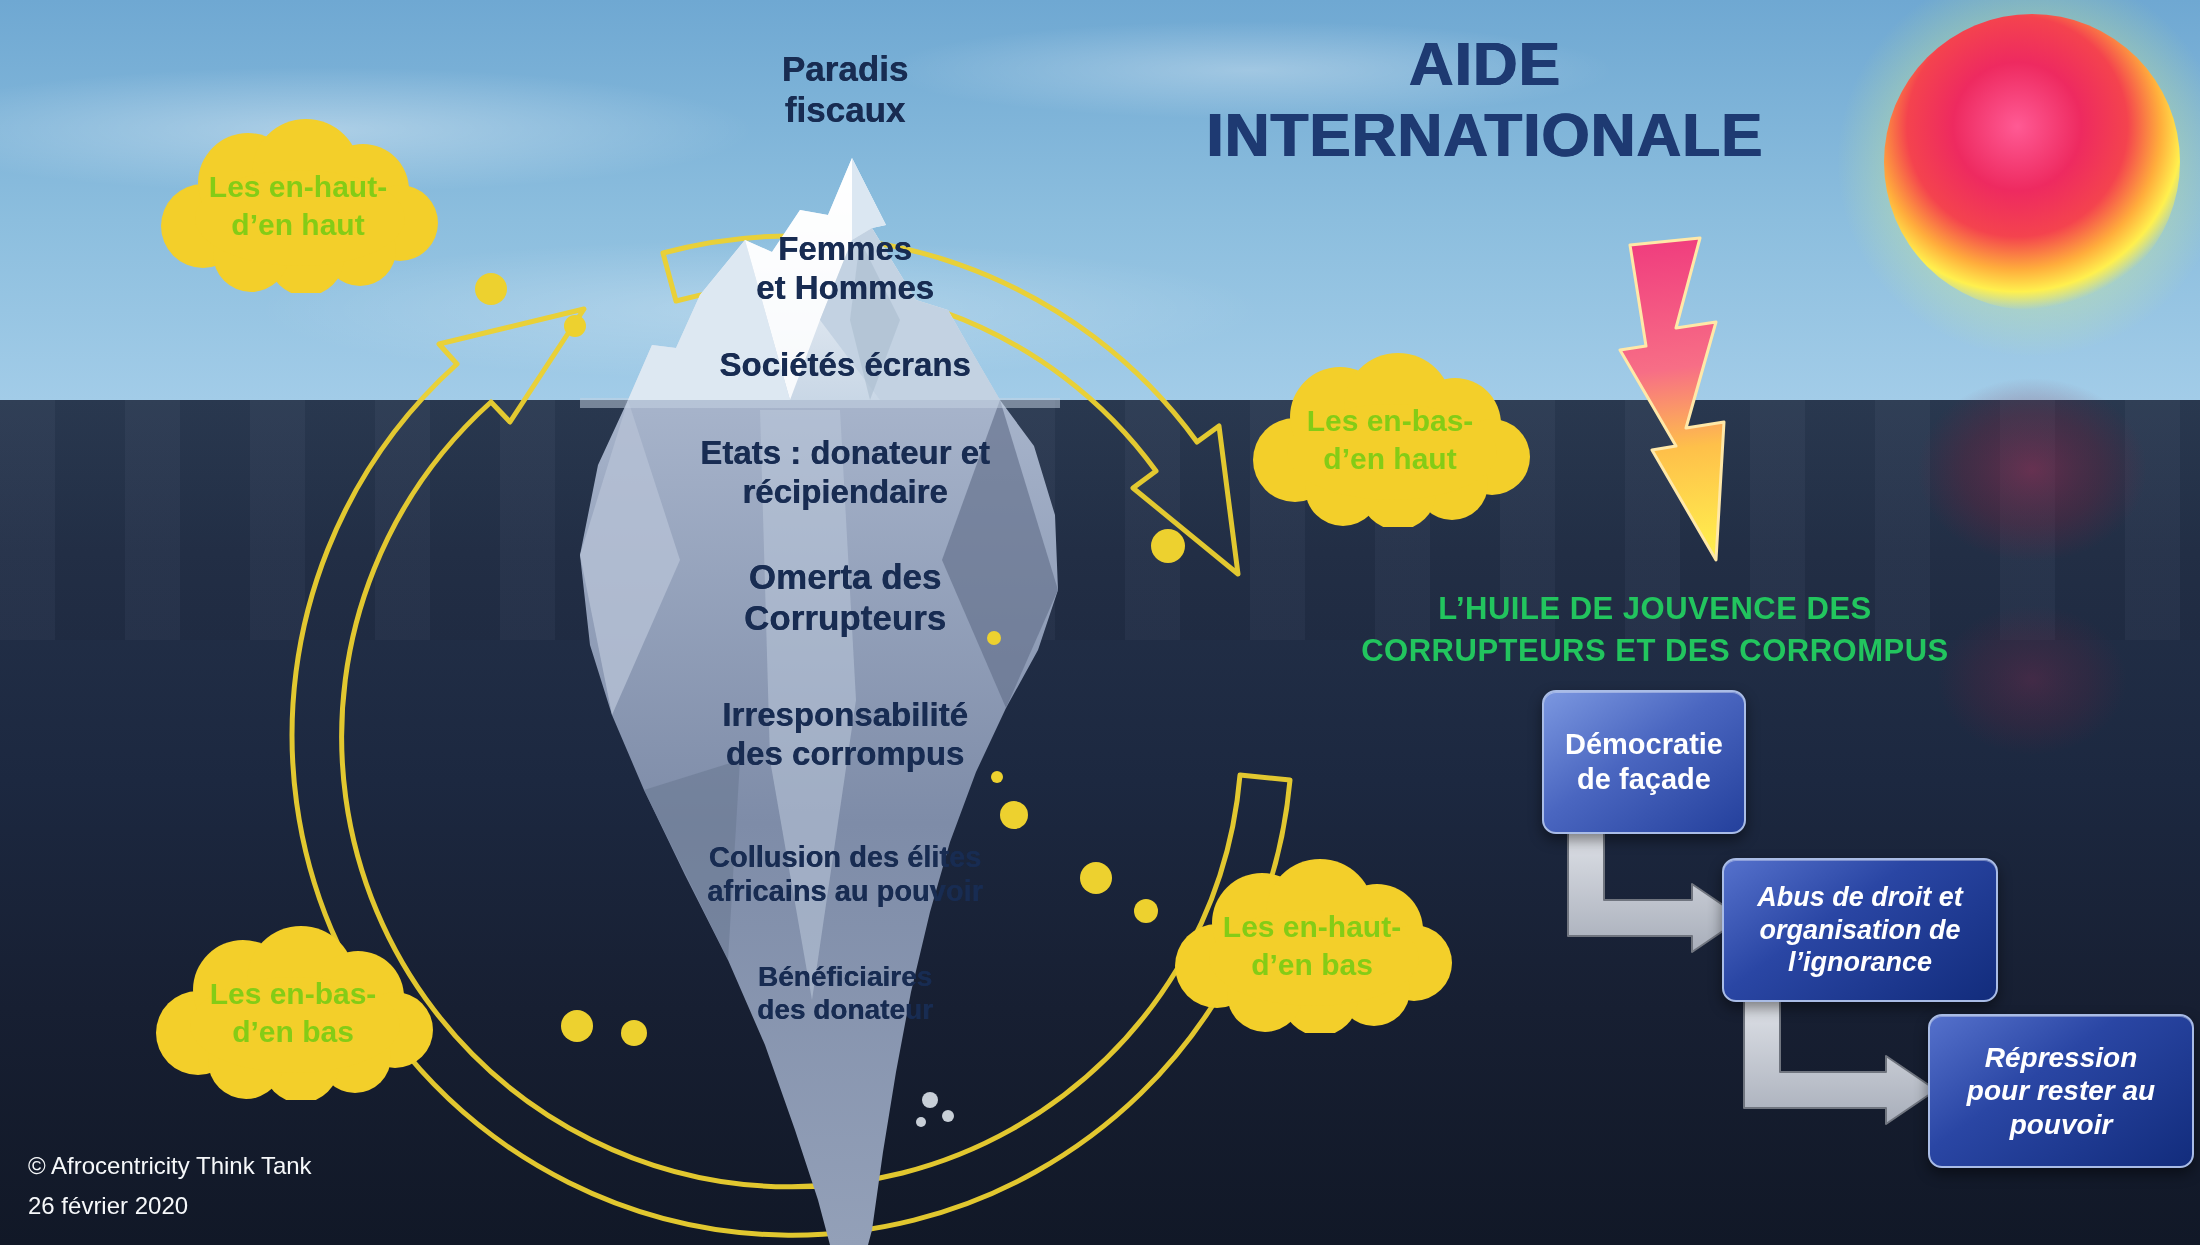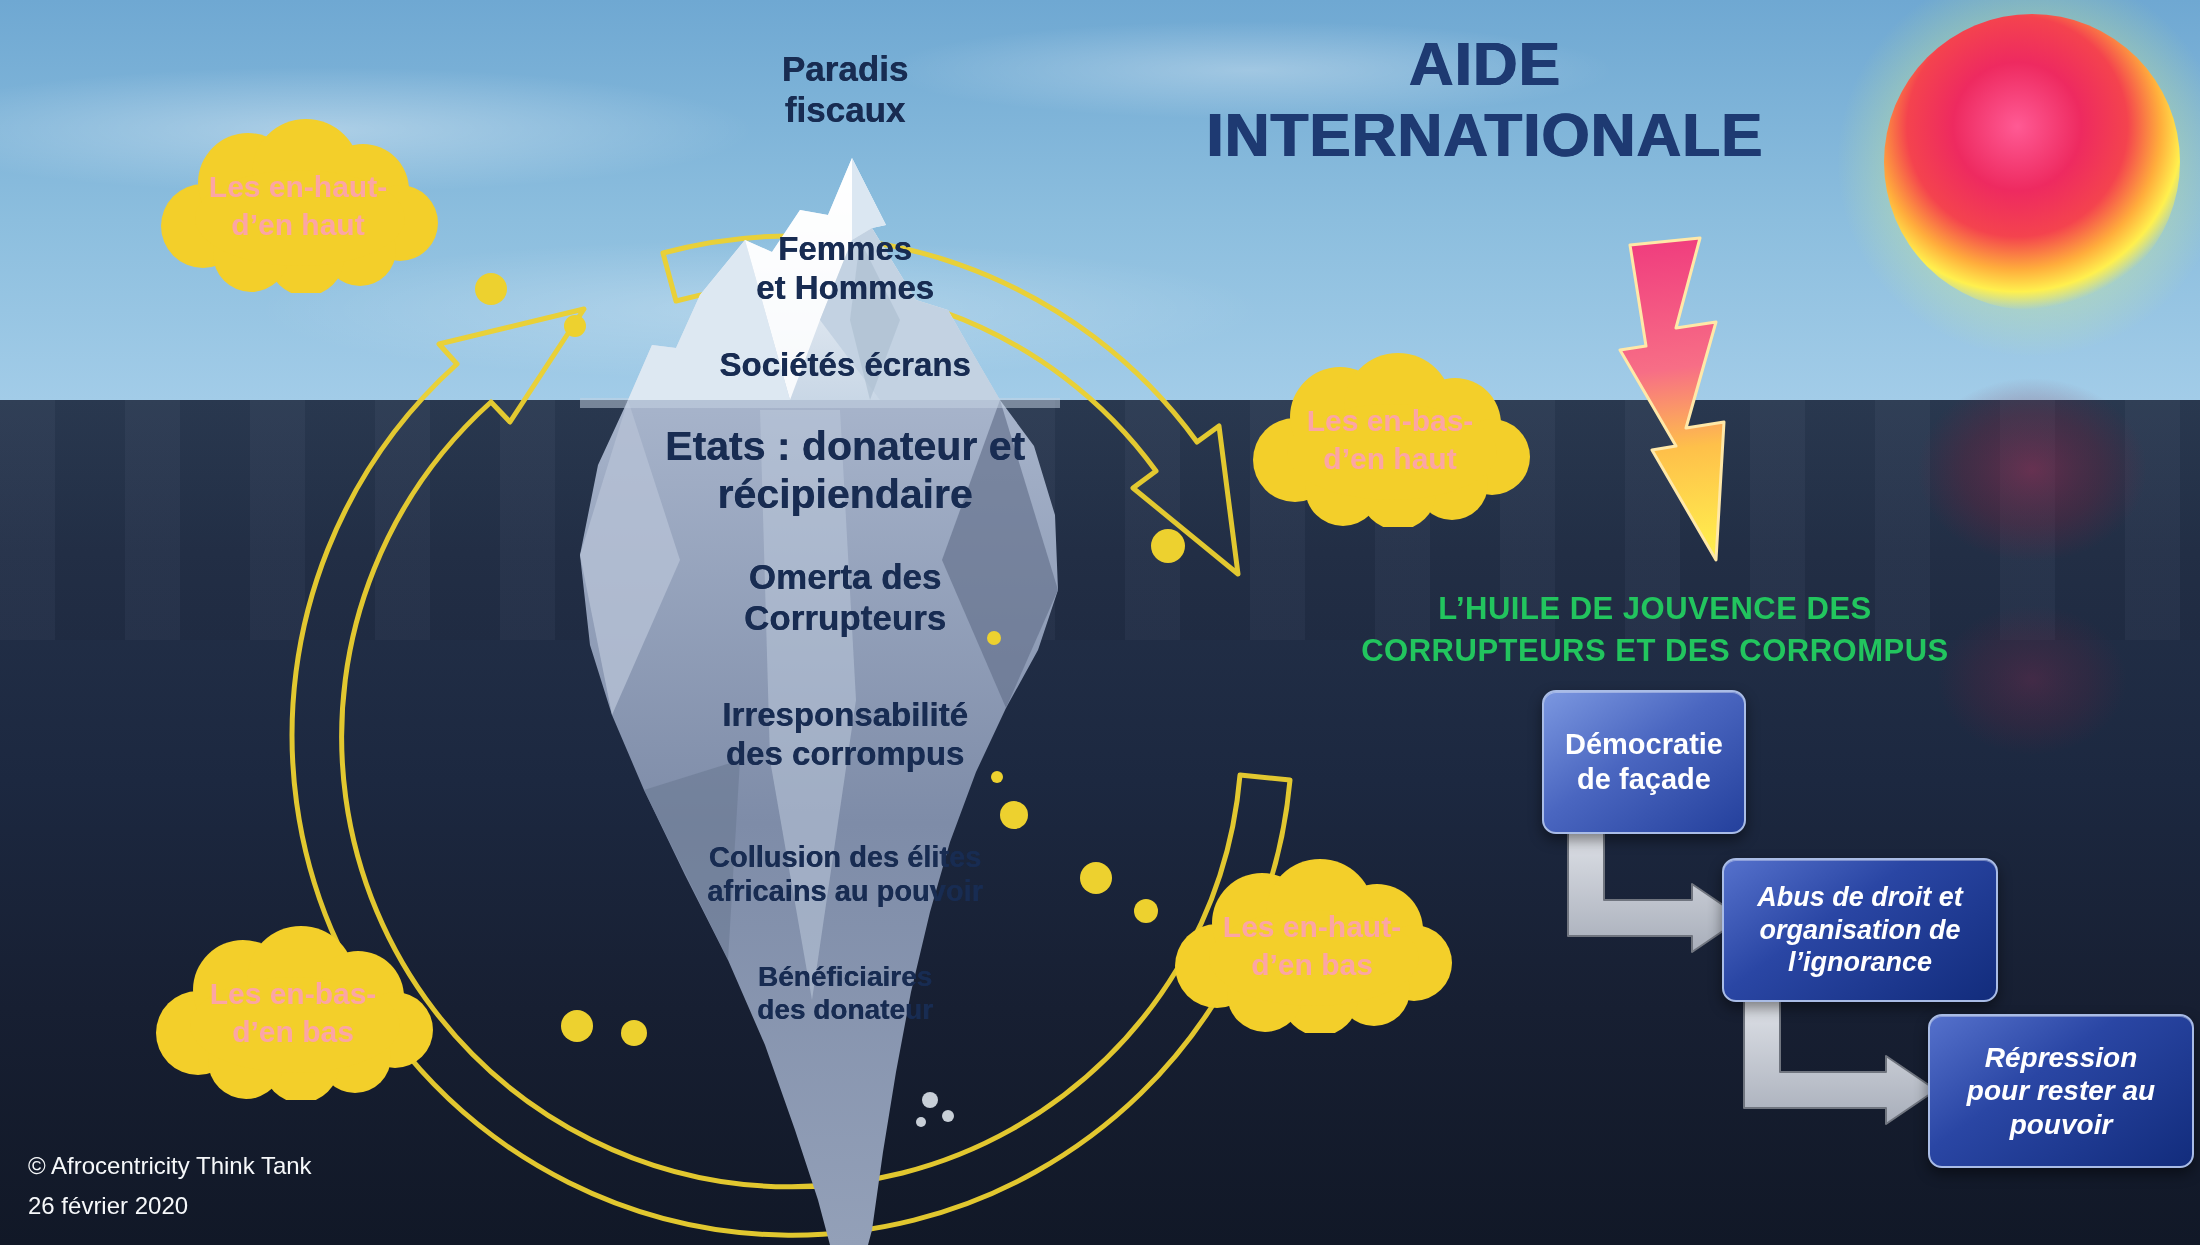--- a/index.html
+++ b/index.html
@@ -40,21 +40,21 @@
     text-shadow:.4px 0 currentColor;
   }
   .subtitle{
     position:absolute;left:1280px;top:588px;width:750px;text-align:center;
     font-size:31px;line-height:1.35;font-weight:bold;color:#22c55e;letter-spacing:.5px;
   }
   .cloud{position:absolute;}
   .cloud svg{position:absolute;left:0;top:0;width:100%;height:100%;}
   .cloud-text{
     position:absolute;inset:0;display:flex;align-items:center;justify-content:center;
-    text-align:center;font-size:30px;line-height:1.25;font-weight:bold;color:#fca5a5;
+    text-align:center;font-size:30px;line-height:1.25;font-weight:bold;color:#84cc16;
     white-space:pre-line;
   }
   .flow-box{
     position:absolute;display:flex;align-items:center;justify-content:center;
     text-align:center;white-space:pre-line;color:#ffffff;font-weight:bold;line-height:1.2;
     border-radius:14px;border:2px solid #a9bce6;
     box-shadow:0 6px 14px rgba(0,0,0,.45), inset 0 1px 0 rgba(255,255,255,.35);
   }
   .flow-box.light{background:linear-gradient(145deg,#7b97e0 0%,#4a66c0 45%,#24409c 100%);}
   .flow-box.dark{background:linear-gradient(145deg,#5571cc 0%,#2a46a4 40%,#122c7c 100%);font-style:italic;}
@@ -168,21 +168,21 @@
   </svg>
 
   <div class="page-title pre">AIDE
 INTERNATIONALE</div>
 
   <div class="ice-label pre" style="top:48px;font-size:35px;">Paradis
 fiscaux</div>
   <div class="ice-label pre" style="top:230px;font-size:33px;">Femmes
 et Hommes</div>
   <div class="ice-label pre" style="top:346px;font-size:33px;">Sociétés écrans</div>
-  <div class="ice-label pre" style="top:422px;font-size:41px;">Etats : donateur et
+  <div class="ice-label pre" style="top:434px;font-size:33px;">Etats : donateur et
 récipiendaire</div>
   <div class="ice-label pre" style="top:556px;font-size:35px;">Omerta des
 Corrupteurs</div>
   <div class="ice-label pre" style="top:696px;font-size:33px;">Irresponsabilité
 des corrompus</div>
   <div class="ice-label pre" style="top:840px;font-size:29px;">Collusion des élites
 africains au pouvoir</div>
   <div class="ice-label pre" style="top:960px;font-size:28px;">Bénéficiaires
 des donateur</div>
 

